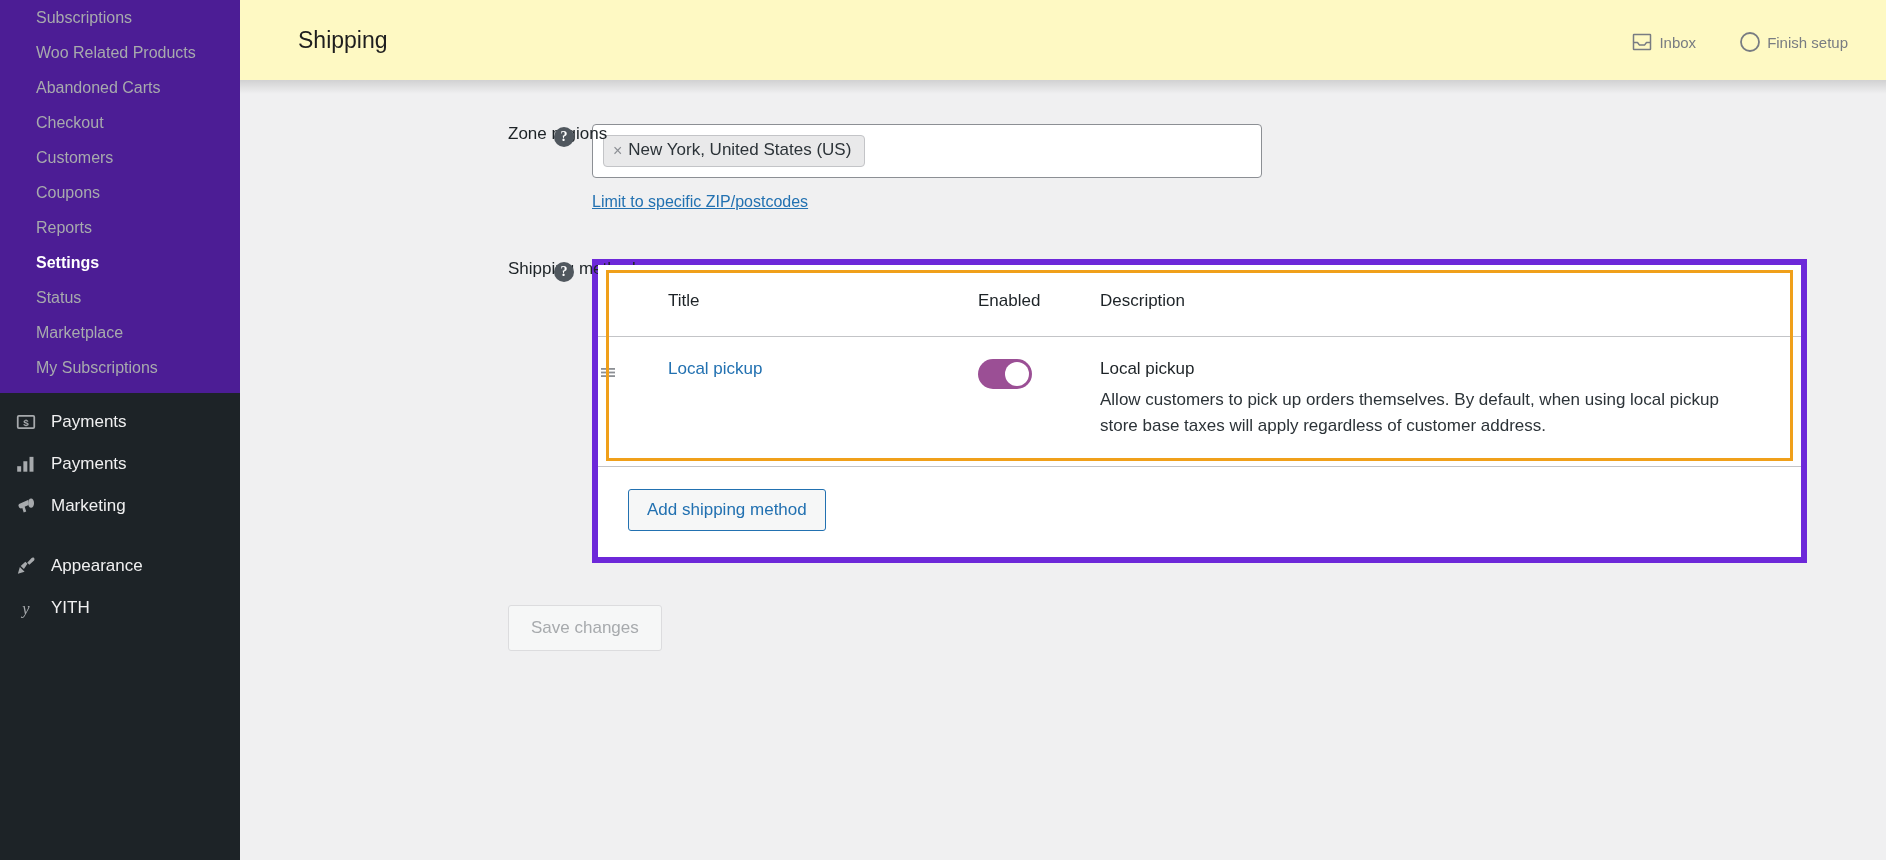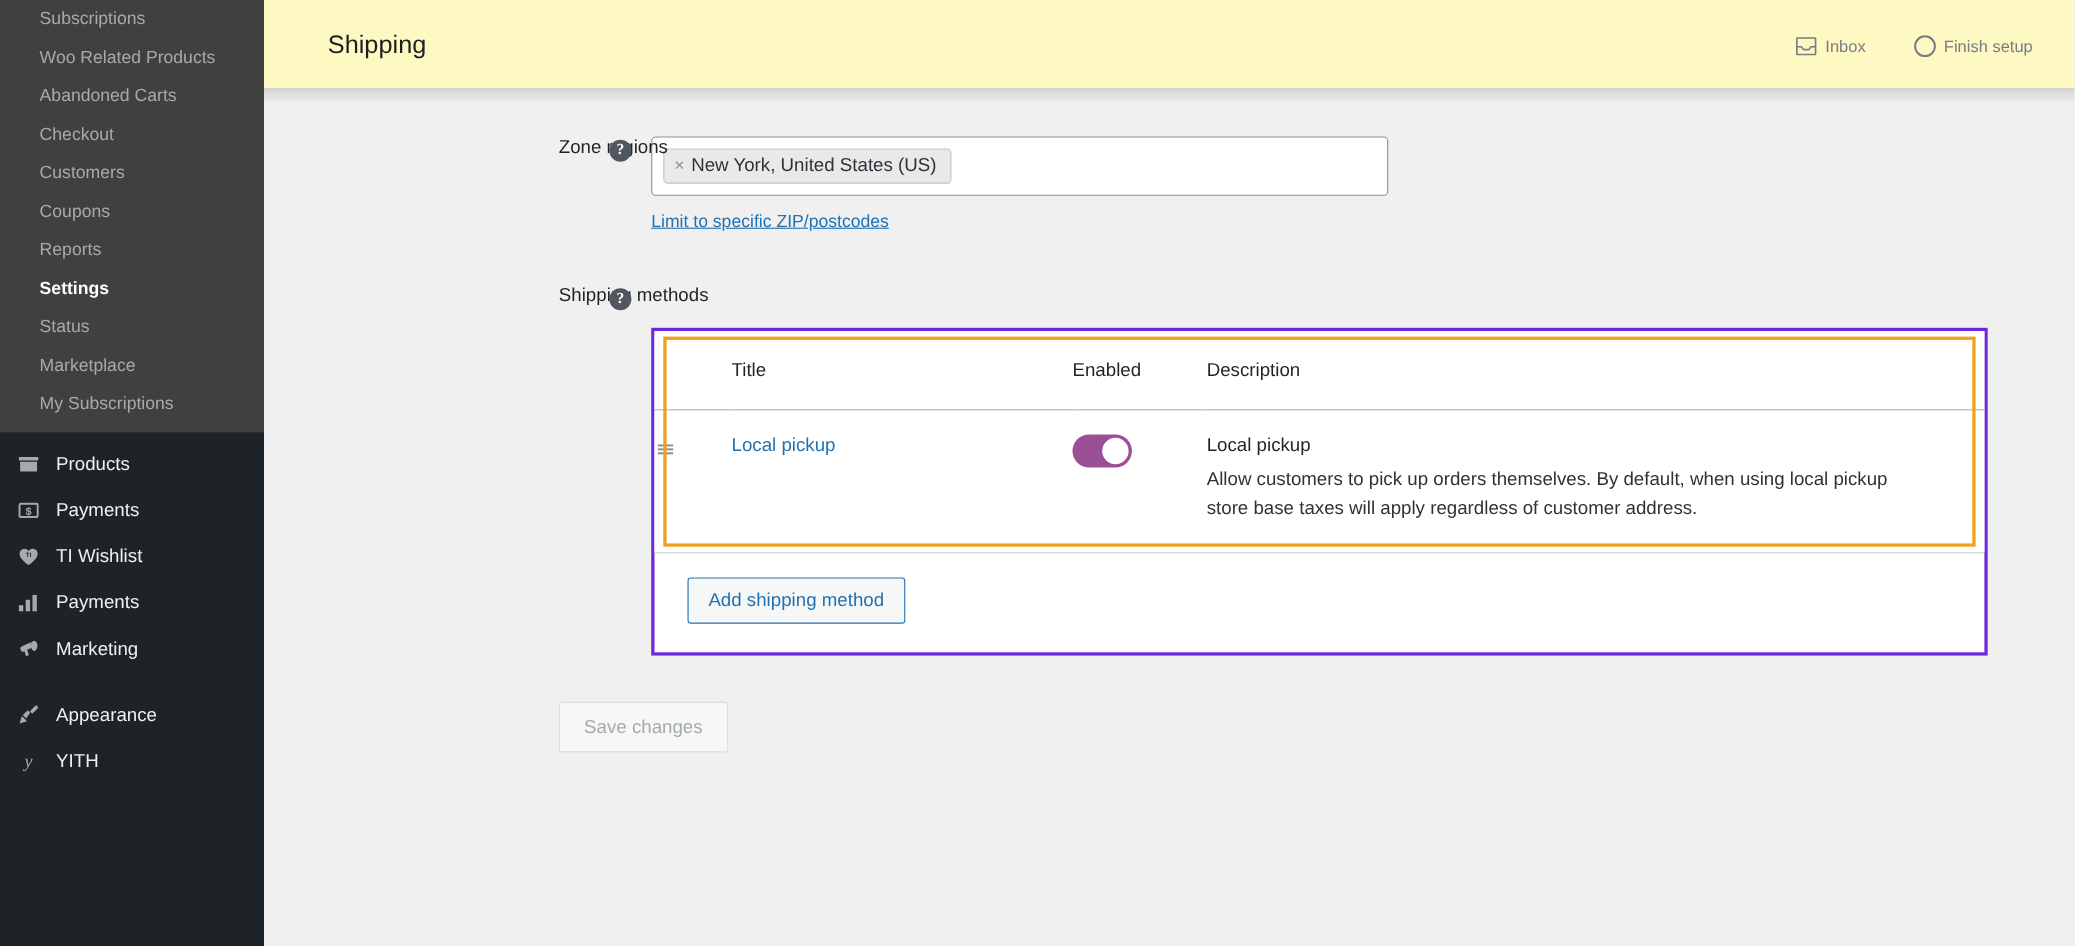--- a/index.html
+++ b/index.html
@@ -14,21 +14,21 @@
 
   
   .sidebar {
     width: 240px; min-width: 240px; height: 860px;
     background: #1d2327;
     color: #f0f0f1;
     position: relative;
     overflow: hidden;
   }
   .submenu {
-    background: #404040;
+    background: #4c1d95;
     padding: 0 11px 8px 0;
   }
   .submenu-item {
     padding: 7px 0 7px 36px;
     font-size: 16px;
     line-height: 21px;
     color: #a7aaad;
     cursor: pointer;
     white-space: nowrap;
   }
@@ -175,22 +175,21 @@
     color: #2271b1;
     text-decoration: underline;
     cursor: pointer;
   }
 
   
   .methods-row { margin-top: 48px; }
   .methods-panel {
     width: 1215px;
     background: #ffffff;
-    border: 3px solid #6d28d9;
-    margin-top: 39px;
+    border: 6px solid #6d28d9;
   }
   .methods-table-wrap {
     position: relative;
     border-bottom: 1px solid #c3c4c7;
   }
   .focus-ring {
     position: absolute;
     left: 8px; right: 8px; top: 5px; bottom: 5px;
     border: 3px solid #f0a01a;
     pointer-events: none;
@@ -324,48 +323,31 @@
       <div class="submenu-item">
         <span>Marketplace</span>
       </div>
       <div class="submenu-item">
         <span>My Subscriptions</span>
       </div>
     </div>
 
     <div class="menu-block">
 
-      <div class="menu-item">
-        <span class="menu-icon">
-          <svg width="22" height="22" viewBox="0 0 20 20" fill="currentColor">
-            <path d="M2 4h16v3H2V4zm1 4h14v8H3V8zm4 2h6v1.6H7V10z"></path>
-          </svg>
-        </span>
-        <span>Products</span>
-      </div>
 
       <div class="menu-item">
         <span class="menu-icon">
           <svg width="22" height="22" viewBox="0 0 20 20" fill="none" stroke="currentColor" stroke-width="1.6">
             <rect x="2.5" y="4.5" width="15" height="11" rx="1"></rect>
             <text x="10" y="13.4" font-size="9" font-family="Liberation Sans, sans-serif" font-weight="bold" fill="currentColor" stroke="none" text-anchor="middle">$</text>
           </svg>
         </span>
         <span>Payments</span>
       </div>
 
-      <div class="menu-item">
-        <span class="menu-icon">
-          <svg width="22" height="22" viewBox="0 0 20 20" fill="currentColor">
-            <path d="M10 17S2.5 12.3 2.5 7.6A4.1 4.1 0 0 1 10 5.4a4.1 4.1 0 0 1 7.5 2.2C17.5 12.3 10 17 10 17z"></path>
-            <text x="10" y="10.6" font-size="5.2" font-family="Liberation Sans, sans-serif" font-weight="bold" fill="#1d2327" text-anchor="middle">TI</text>
-          </svg>
-        </span>
-        <span>TI Wishlist</span>
-      </div>
 
       <div class="menu-item">
         <span class="menu-icon">
           <svg width="22" height="22" viewBox="0 0 20 20" fill="currentColor">
             <rect x="2" y="12" width="3.6" height="5"></rect>
             <rect x="7.6" y="7.5" width="3.6" height="9.5"></rect>
             <rect x="13.2" y="3.5" width="3.6" height="13.5"></rect>
           </svg>
         </span>
         <span>Payments</span>

